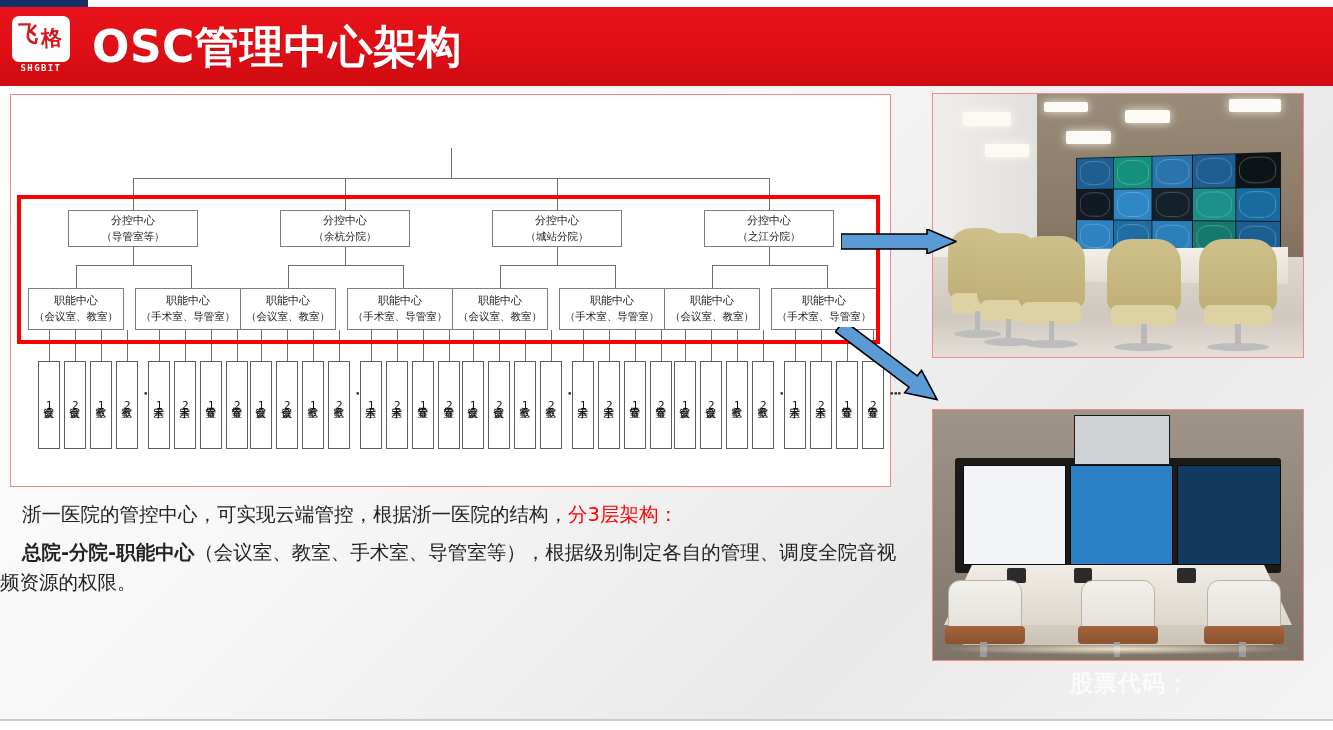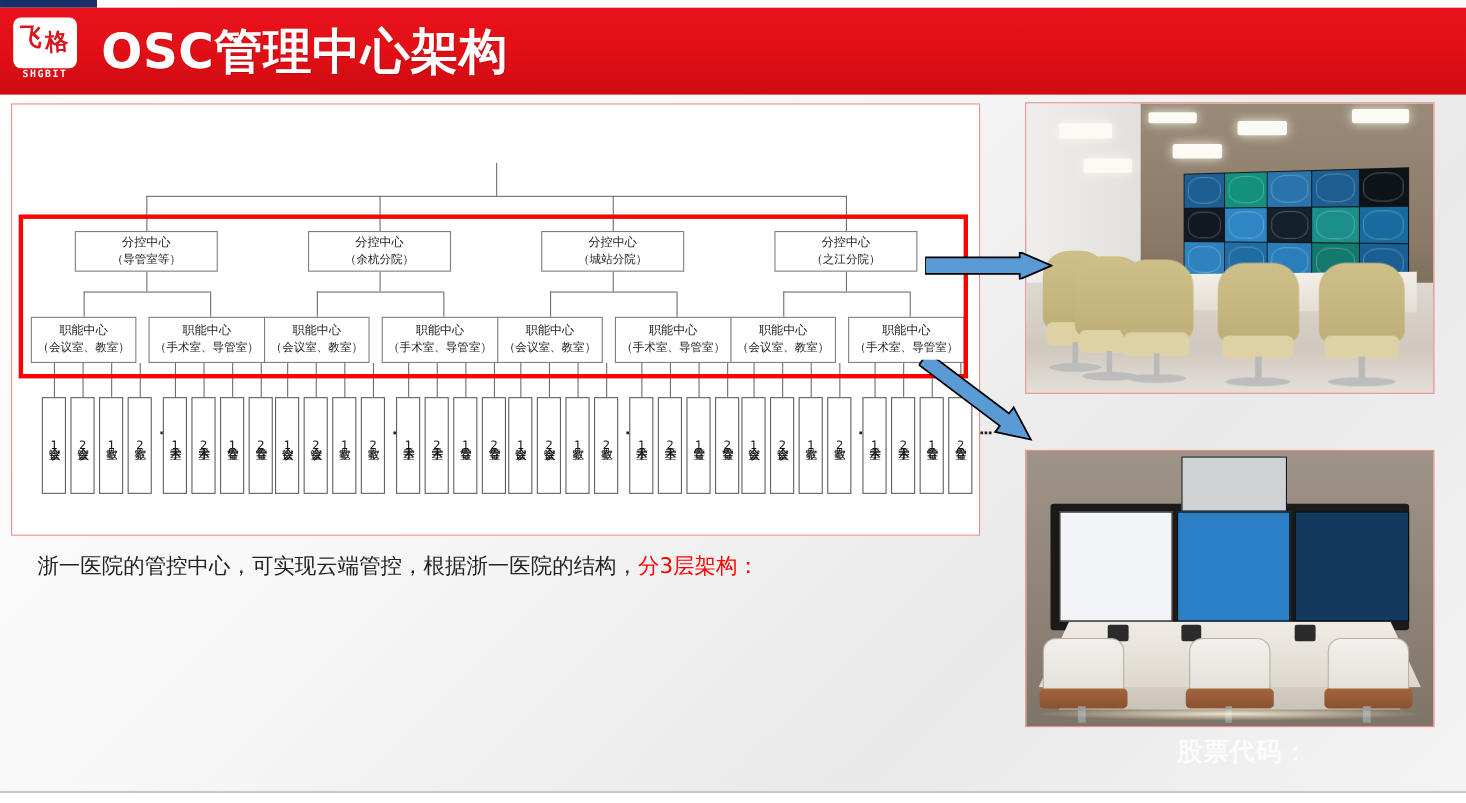--- a/index.html
+++ b/index.html
@@ -161,21 +161,21 @@
   
   .arrow-straight {
     position: absolute; left: 841px; top: 229px; width: 116px; height: 25px;
   }
   .arrow-diag {
     position: absolute; left: 835px; top: 327px; width: 130px; height: 100px;
   }
 
   
   .body-text {
-    position: absolute; left: 12px; top: 500px; width: 910px;
+    position: absolute; left: 0; top: 500px; width: 910px;
     font-size: 19.5px; color: #222222; line-height: 1.55;
     font-family: "DejaVu Sans", "Liberation Sans", sans-serif;
   }
   .body-text p { margin: 0 0 8px 0; }
   .body-text .indent { text-indent: 22px; }
   .red { color: #ff0000; }
   .bold { font-weight: bold; }
 
   
   .watermark {
@@ -474,18 +474,21 @@
     <g transform="rotate(37 20 12)">
       <polygon points="0,4 92,4 92,-3 122,11 92,25 92,18 0,18" fill="#5b9bd5" stroke="#000000" stroke-width="1.6"></polygon>
     </g>
   </svg>
 </div>
 
 <div class="body-text">
   <p class="indent">
     <span>浙一医院的管控中心，可实现云端管控，根据浙一医院的结构，</span><span class="red">分3层架构：</span>
   </p>
+  <p class="indent">
+    <span class="bold">总院-分院-职能中心</span><span>（会议室、教室、手术室、导管室等），根据级别制定各自的管理、调度全院音视频资源的权限。</span>
+  </p>
 </div>
 
 <div class="watermark">股票代码：</div>
 
 <div class="footer-area"></div>
 <div class="footer-line"></div>
 
 </body></html>

